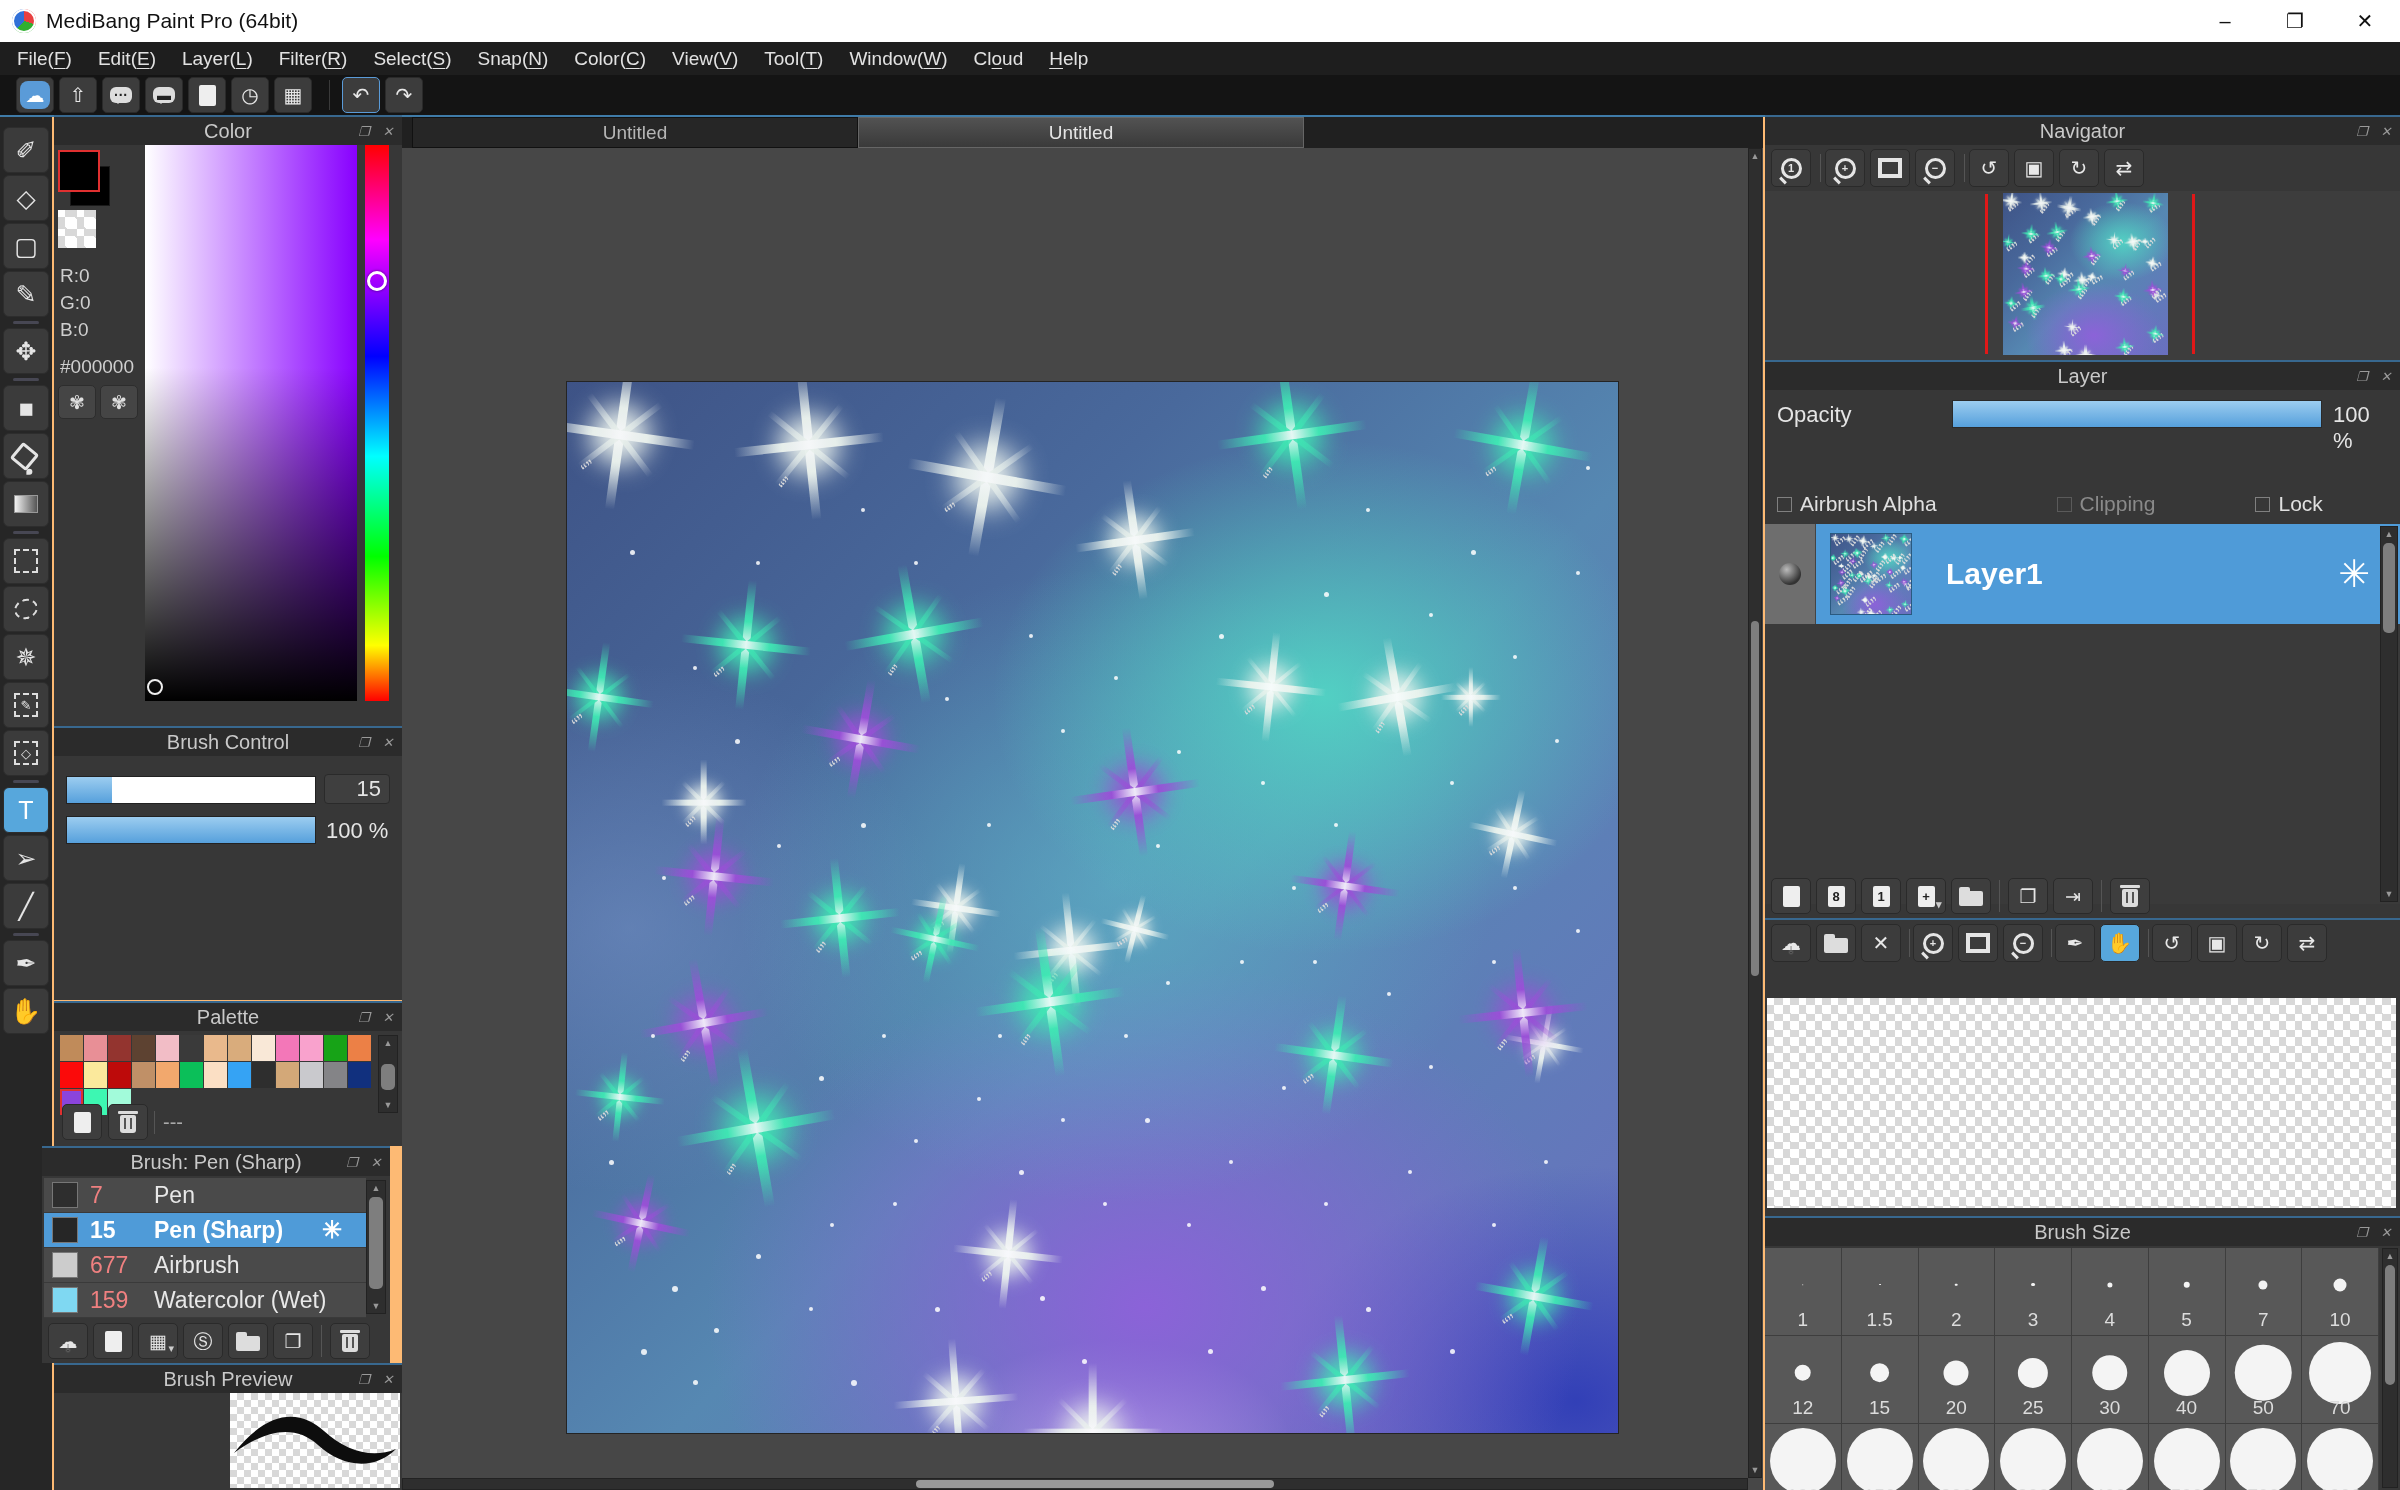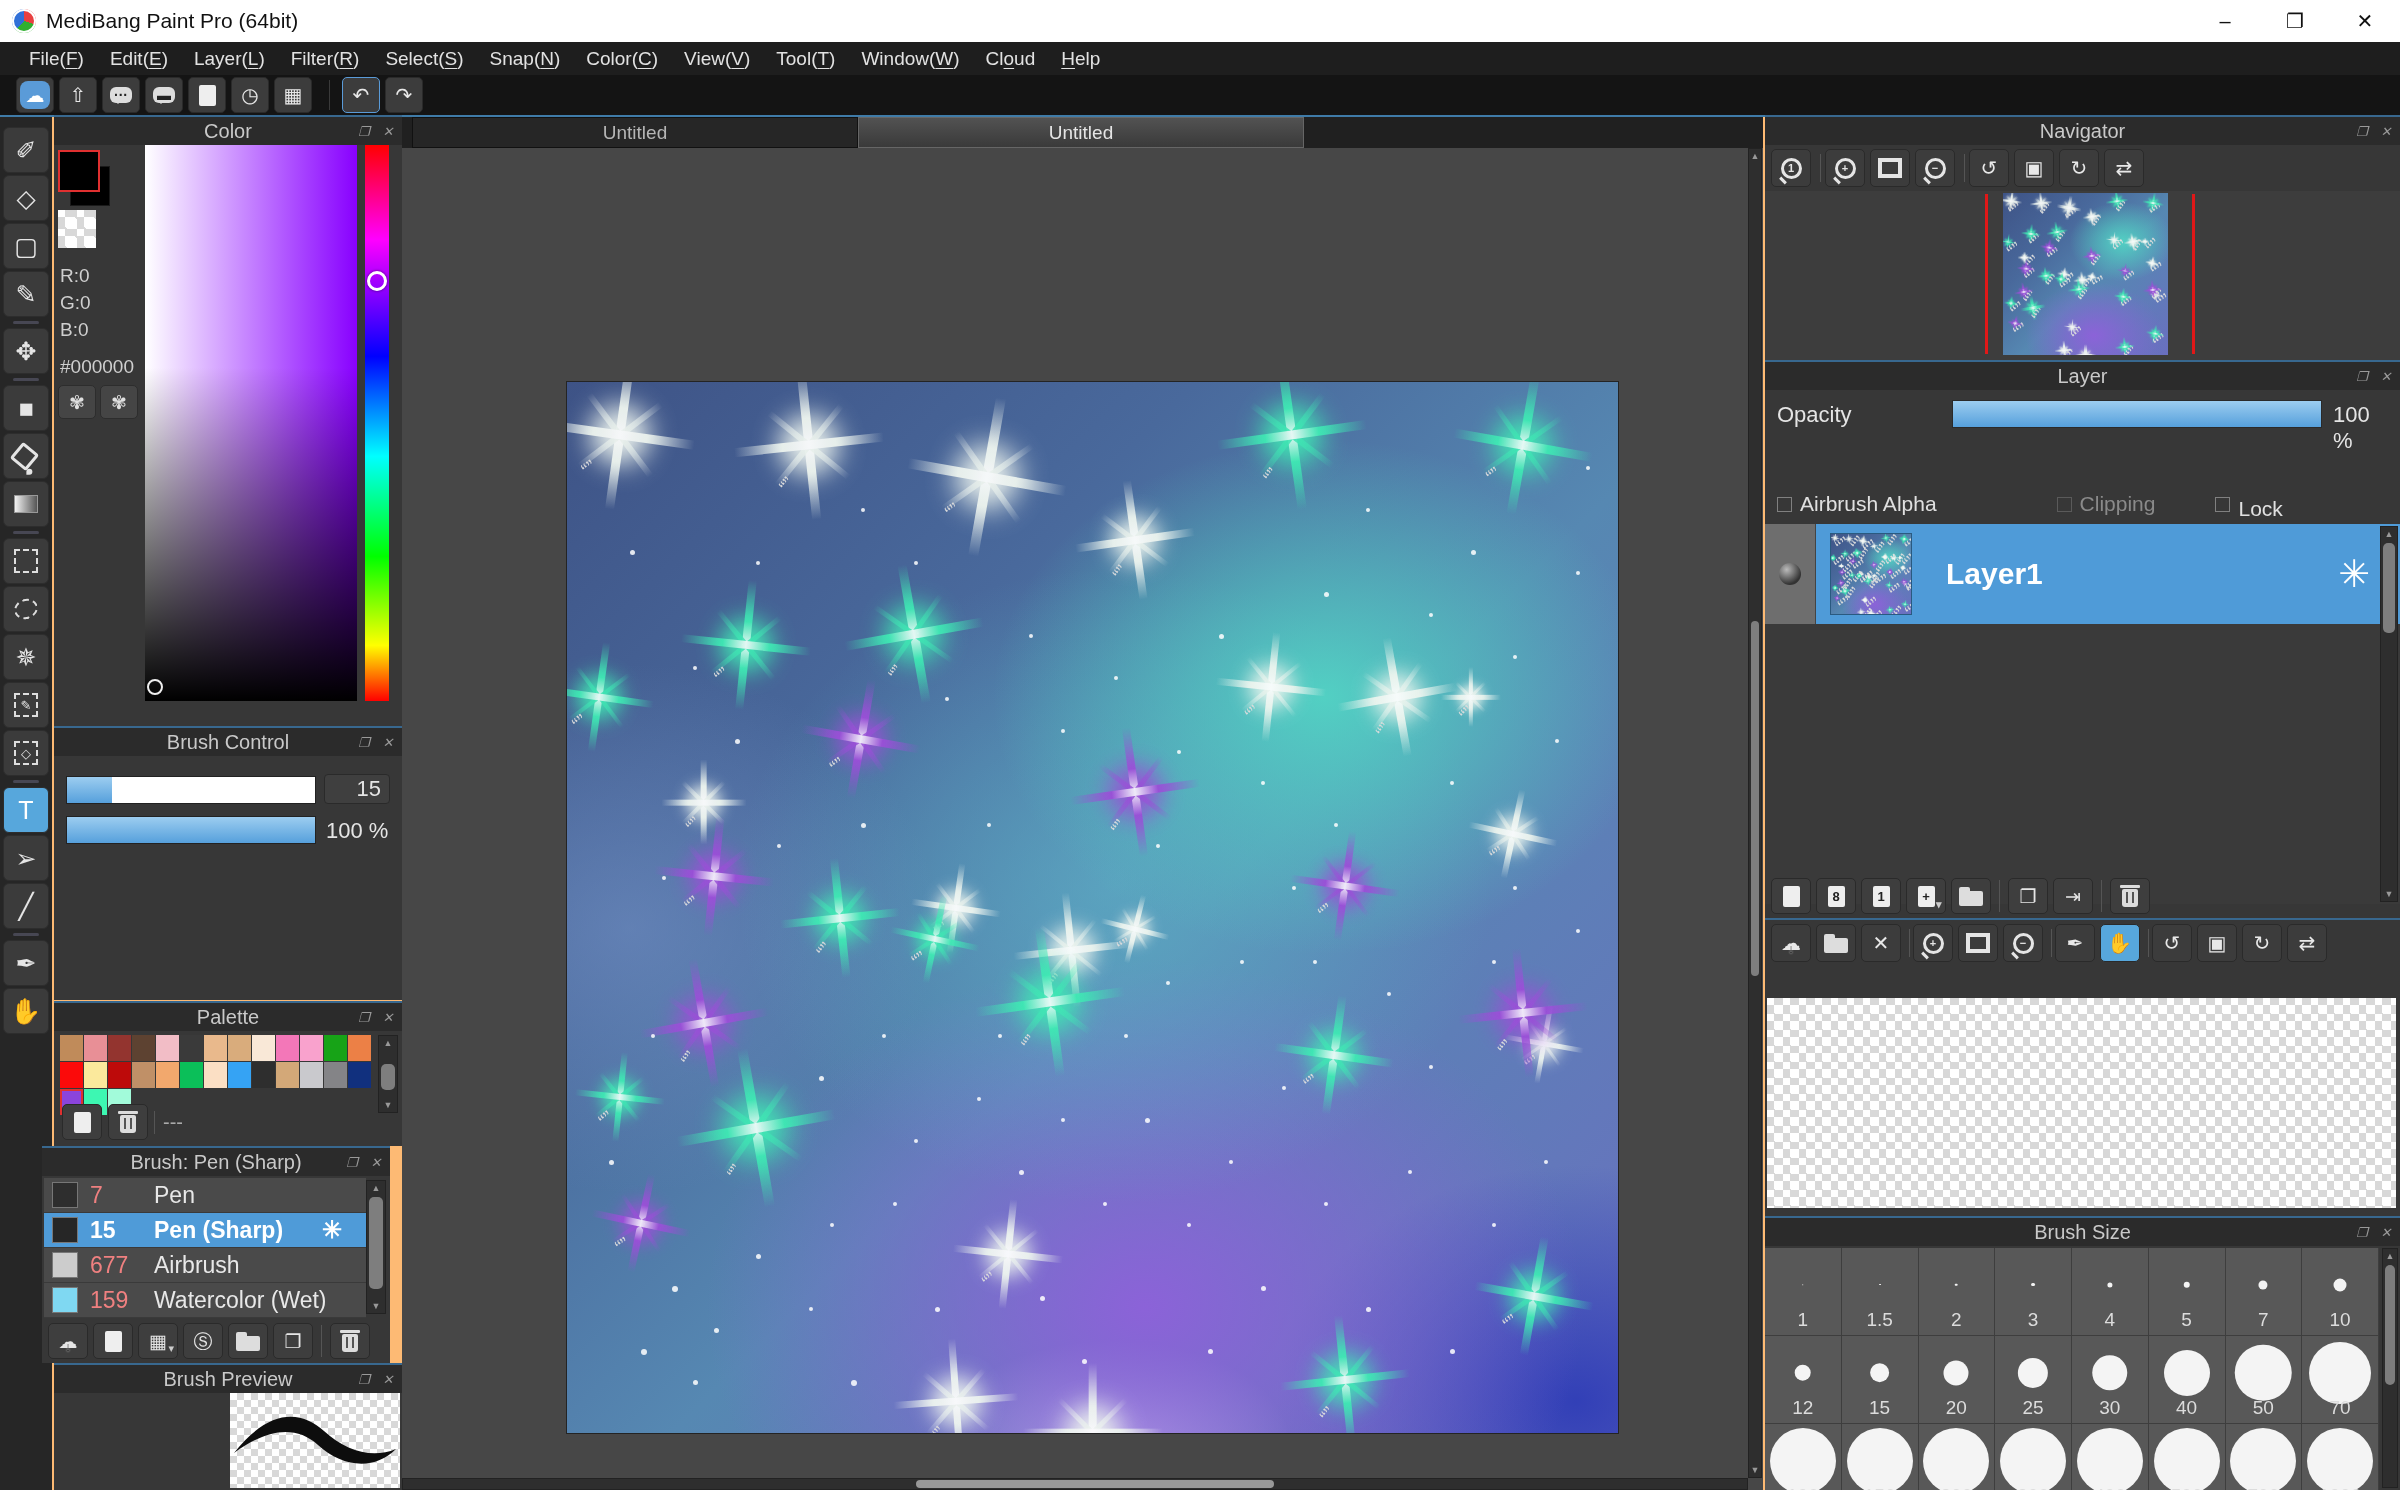--- a/index.html
+++ b/index.html
@@ -4,21 +4,21 @@
 <style>
   html,body{margin:0;padding:0;background:#2a2a2a;font-family:"Liberation Sans",sans-serif;-webkit-font-smoothing:antialiased}
   #app{position:relative;width:2400px;height:1490px;overflow:hidden;background:#fdba74;font-size:19px;color:#ddd}
   .abs{position:absolute}
   
   #titlebar{left:0;top:0;width:2400px;height:42px;background:#fff;color:#111;display:flex;align-items:center}
   #appicon{width:24px;height:24px;margin:0 10px 0 12px;border-radius:50%;background:conic-gradient(#e84040 0 30%,#30b030 30% 62%,#3070d8 62% 100%);box-shadow:inset 0 0 0 2px #fff}
   #apptitle{font-size:21px}
   #wincontrols{margin-left:auto;display:flex;height:100%}
   .winbtn{width:70px;height:100%;display:flex;align-items:center;justify-content:center;font-size:20px;color:#111}
-  #menubar{left:0;top:42px;width:2400px;height:33px;background:#1e1e1e;display:flex;align-items:center;padding-left:16px;box-sizing:border-box}
+  #menubar{left:0;top:42px;width:2400px;height:33px;background:#1e1e1e;display:flex;align-items:center;padding-left:4px;box-sizing:border-box}
   .mitem{padding:0 13px;font-size:19px;color:#e2e2e2;height:100%;display:flex;align-items:center}
   .mitem u{text-underline-offset:3px}
   #topbar{left:0;top:75px;width:2400px;height:40px;background:#141414;display:flex;align-items:center;padding-left:16px;box-sizing:border-box}
   .tbtn{width:36px;height:34px;background:#3c3c3c;border:1px solid #2a2a2a;border-radius:5px;margin-right:5px;display:flex;align-items:center;justify-content:center;color:#e8e8e8;font-size:20px;position:relative}
   .tbtn.focused{border:1px solid #5a9bd8}
   .tbtn.active{background:#57a7dc;color:#fff}
   .tsep{width:1px;height:30px;background:#3a3a3a;margin:0 12px}
   #blueline{left:0;top:115px;width:2400px;height:2px;background:#3f7ba8}
   
   .panel{position:absolute;background:#373737;border-top:2px solid #38688f;box-sizing:border-box}
@@ -950,21 +950,21 @@
           <div class="sfill" style="width:100%"></div>
         </div>
       <span class="freetxt" style="left:556px;top:4px">100 %</span>
     </div>
     <div class="abs" style="left:12px;top:130px;width:610px;height:28px" id="ckrow"><span style="display: inline-flex; align-items: center; margin-right: 60px; font-size: 21px; color: rgb(224, 224, 224);">
           <span class="ckbx"></span>
           <span>Airbrush Alpha</span>
         </span><span style="display: inline-flex; align-items: center; margin-right: 60px; font-size: 21px; color: rgb(138, 138, 138); margin-left: 60px;">
           <span class="ckbx" style="border-color: rgb(90, 90, 90);"></span>
           <span>Clipping</span>
-        </span><span style="display: inline-flex; margin-right: 60px; font-size: 21px; color: rgb(224, 224, 224); ">
+        </span><span style="display: inline-flex; align-items: center; margin-right: 60px; font-size: 21px; color: rgb(224, 224, 224); margin-left: 40px;">
           <span class="ckbx"></span>
           <span>Lock</span>
         </span></div>
     <div class="abs" style="left:0;top:162px;width:635px;height:380px;background:#3a3a3a" id="layerlist">
         <div class="layrow" style="top: 0px; background: rgb(79, 155, 216);">
           <div class="viscol">
             <div class="visdot"></div>
           </div>
           <div class="laythumb">
             <span class="star" style="left: 5%; top: 5%; width: 11.4px; height: 11.4px; --s: 11.4px; --c: #eef5ef; transform: translate(-50%, -50%) rotate(8deg);">

